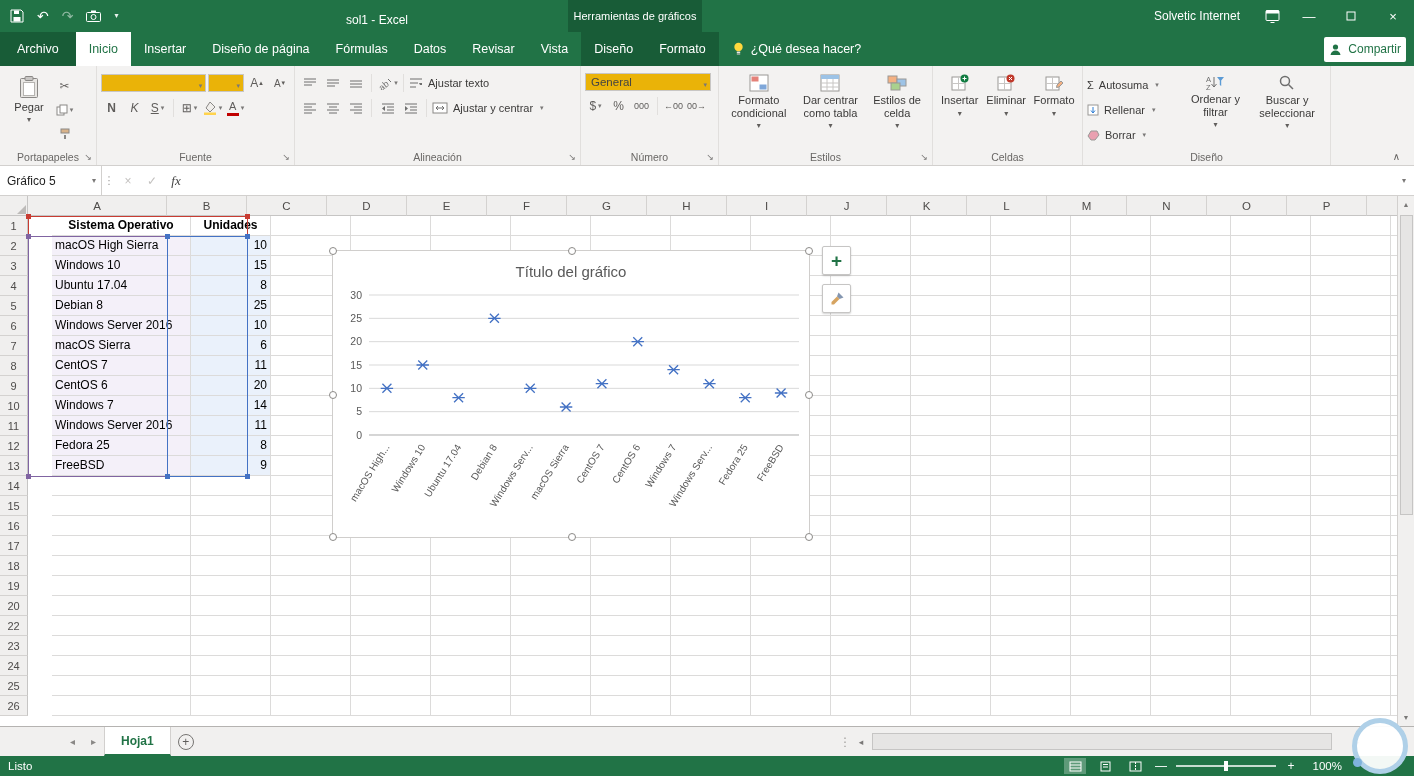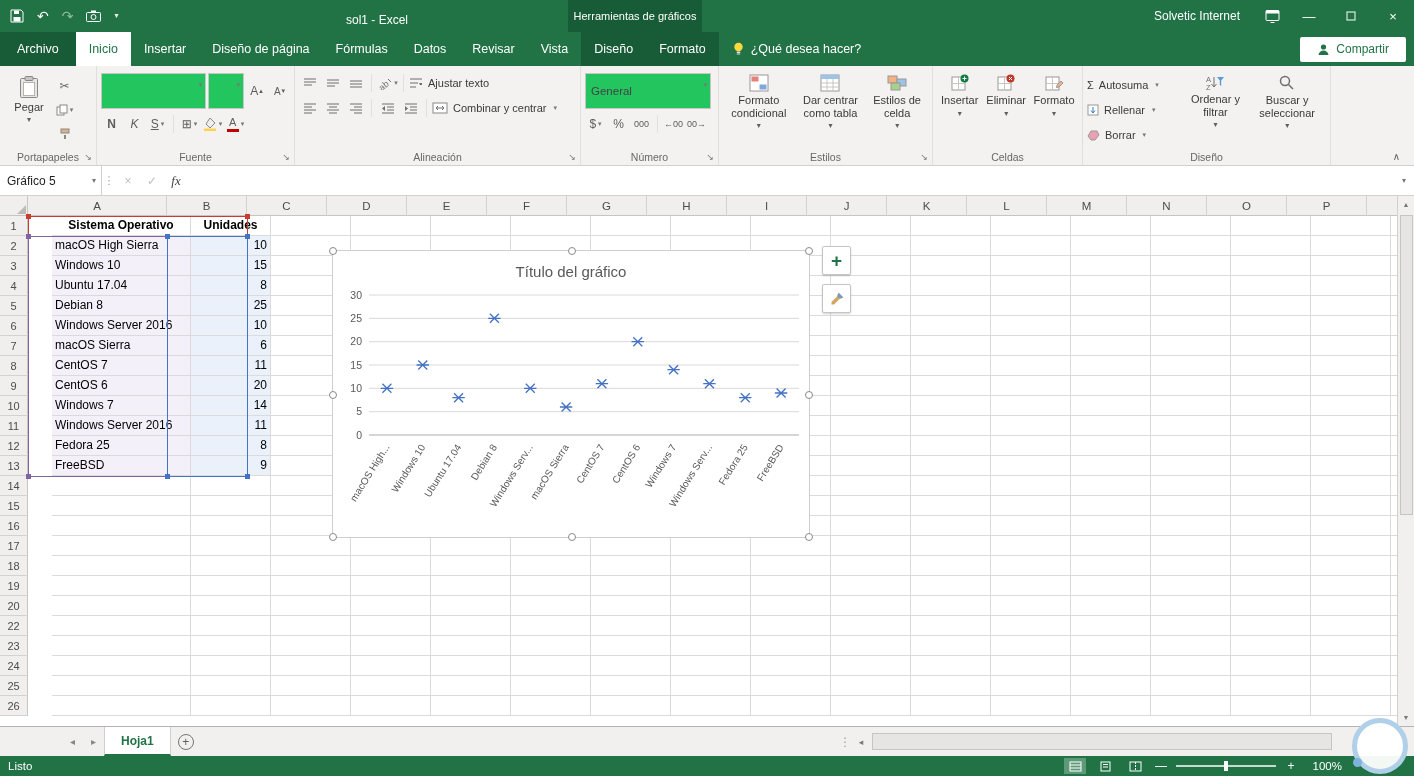--- a/index.html
+++ b/index.html
@@ -22,37 +22,37 @@
 .tb-ic{width:32px;height:32px;display:flex;align-items:center;justify-content:center;}
 .winbtn{width:42px;height:32px;display:flex;align-items:center;justify-content:center;font-size:13px;}
 
 
 .tabrow{height:34px;background:var(--green,#217346);display:flex;align-items:stretch;color:#fff;font-size:12.5px;}
 .tab{padding:0 13px;display:flex;align-items:center;white-space:nowrap;}
 .tab.file{background:var(--darkgreen,#185C37);padding:0 17px;}
 .tab.active{background:#fff;color:var(--green,#217346);}
 .ctx-tabs{background:var(--darkgreen,#185C37);display:flex;}
 .tellme{display:flex;align-items:center;gap:7px;padding:0 14px;white-space:nowrap;}
-.share-btn{margin-left:auto;margin-right:8px;align-self:center;height:25px;background:#fff;color:var(--green,#217346);display:flex;align-items:center;gap:6px;padding:0 17px;border-radius:2px;font-size:12px;}
+.share-btn{margin-left:auto;margin-right:8px;align-self:center;height:25px;background:#fff;color:var(--green,#217346);display:flex;align-items:center;gap:6px;padding:0 5px;border-radius:2px;font-size:12px;}
 
 
 .ribbon{position:relative;height:100px;background:#F3F2F1;border-bottom:1px solid #D2D0CE;display:flex;}
 .rg{position:relative;border-right:1px solid #E1DFDD;padding:3px 4px 17px;}
 .rgc{display:flex;height:80px;}
 .rgc.col{flex-direction:column;justify-content:flex-start;gap:5px;padding-top:4px;}
 .rgl{position:absolute;bottom:2px;left:0;right:0;text-align:center;font-size:10.5px;color:#696765;white-space:nowrap;}
 .launcher{position:absolute;right:2px;bottom:2px;width:12px;height:12px;color:#7A7877;font-size:9px;line-height:12px;text-align:center;}
 .launcher::after{content:"↘";}
 .bigbtn{display:flex;flex-direction:column;align-items:center;gap:2px;width:50px;padding-top:6px;font-size:11px;color:#3B3A39;}
 .bigbtn::after{content:"▾";font-size:8px;color:#605E5C;}
 .minicol{display:flex;flex-direction:column;gap:4px;padding-top:7px;}
 .mini{display:flex;align-items:center;justify-content:center;height:20px;min-width:21px;font-size:12px;color:#5F5D5B;}
 .dd::after{content:"▾";font-size:7px;color:#7A7877;margin-left:2px;}
 .rrow{display:flex;align-items:center;gap:2px;}
-.combo{height:36px;background:#22c55e;border:1px solid #C8C6C4;display:flex;align-items:center;padding:0 5px;font-size:11.5px;color:#444;position:relative;}
+.combo{height:18px;background:#eab308;border:1px solid #C8C6C4;display:flex;align-items:center;padding:0 5px;font-size:11.5px;color:#444;position:relative;}
 .combo::after{content:"▾";font-size:7px;color:#7A7877;position:absolute;right:3px;top:7px;}
 .vsep{width:1px;height:18px;background:#E1DFDD;margin:0 3px;}
 .bold{font-weight:bold;}
 .ital{font-style:italic;}
 .unders span{text-decoration:underline;}
 .fA{font-size:12px;} .fA.sm{font-size:10px;}
 .tiny{font-size:7px;margin-left:1px;}
 .fontcolor{display:flex;flex-direction:column;align-items:center;line-height:1;}
 .fontcolor .A{font-size:11px;color:#5F5D5B;}
 .fontcolor .bar{width:12px;height:3px;background:#C00000;margin-top:1px;}
@@ -424,21 +424,21 @@
               </svg>
             </button>
           <span class="vsep"></span>
           <button class="txtbtn dd">
             <span>
                 <svg width="16" height="12">
                   <rect x="1" y="1" width="14" height="10" fill="#fff" stroke="#8A8886"></rect>
                   <path d="M4 6h8M6 4L4 6l2 2M10 4l2 2-2 2" stroke="#6E6E6E" fill="none"></path>
                 </svg>
               </span>
-            <span>Combinar y centrar</span>
+            <span>Ajustar y centrar</span>
           </button>
         </div>
       </div>
       <span class="rgl">Alineación</span>
       <span class="launcher"></span>
     </div>
 
     <div class="rg" style="width:138px">
       <div class="rgc col">
         <div class="combo" style="width:126px">

